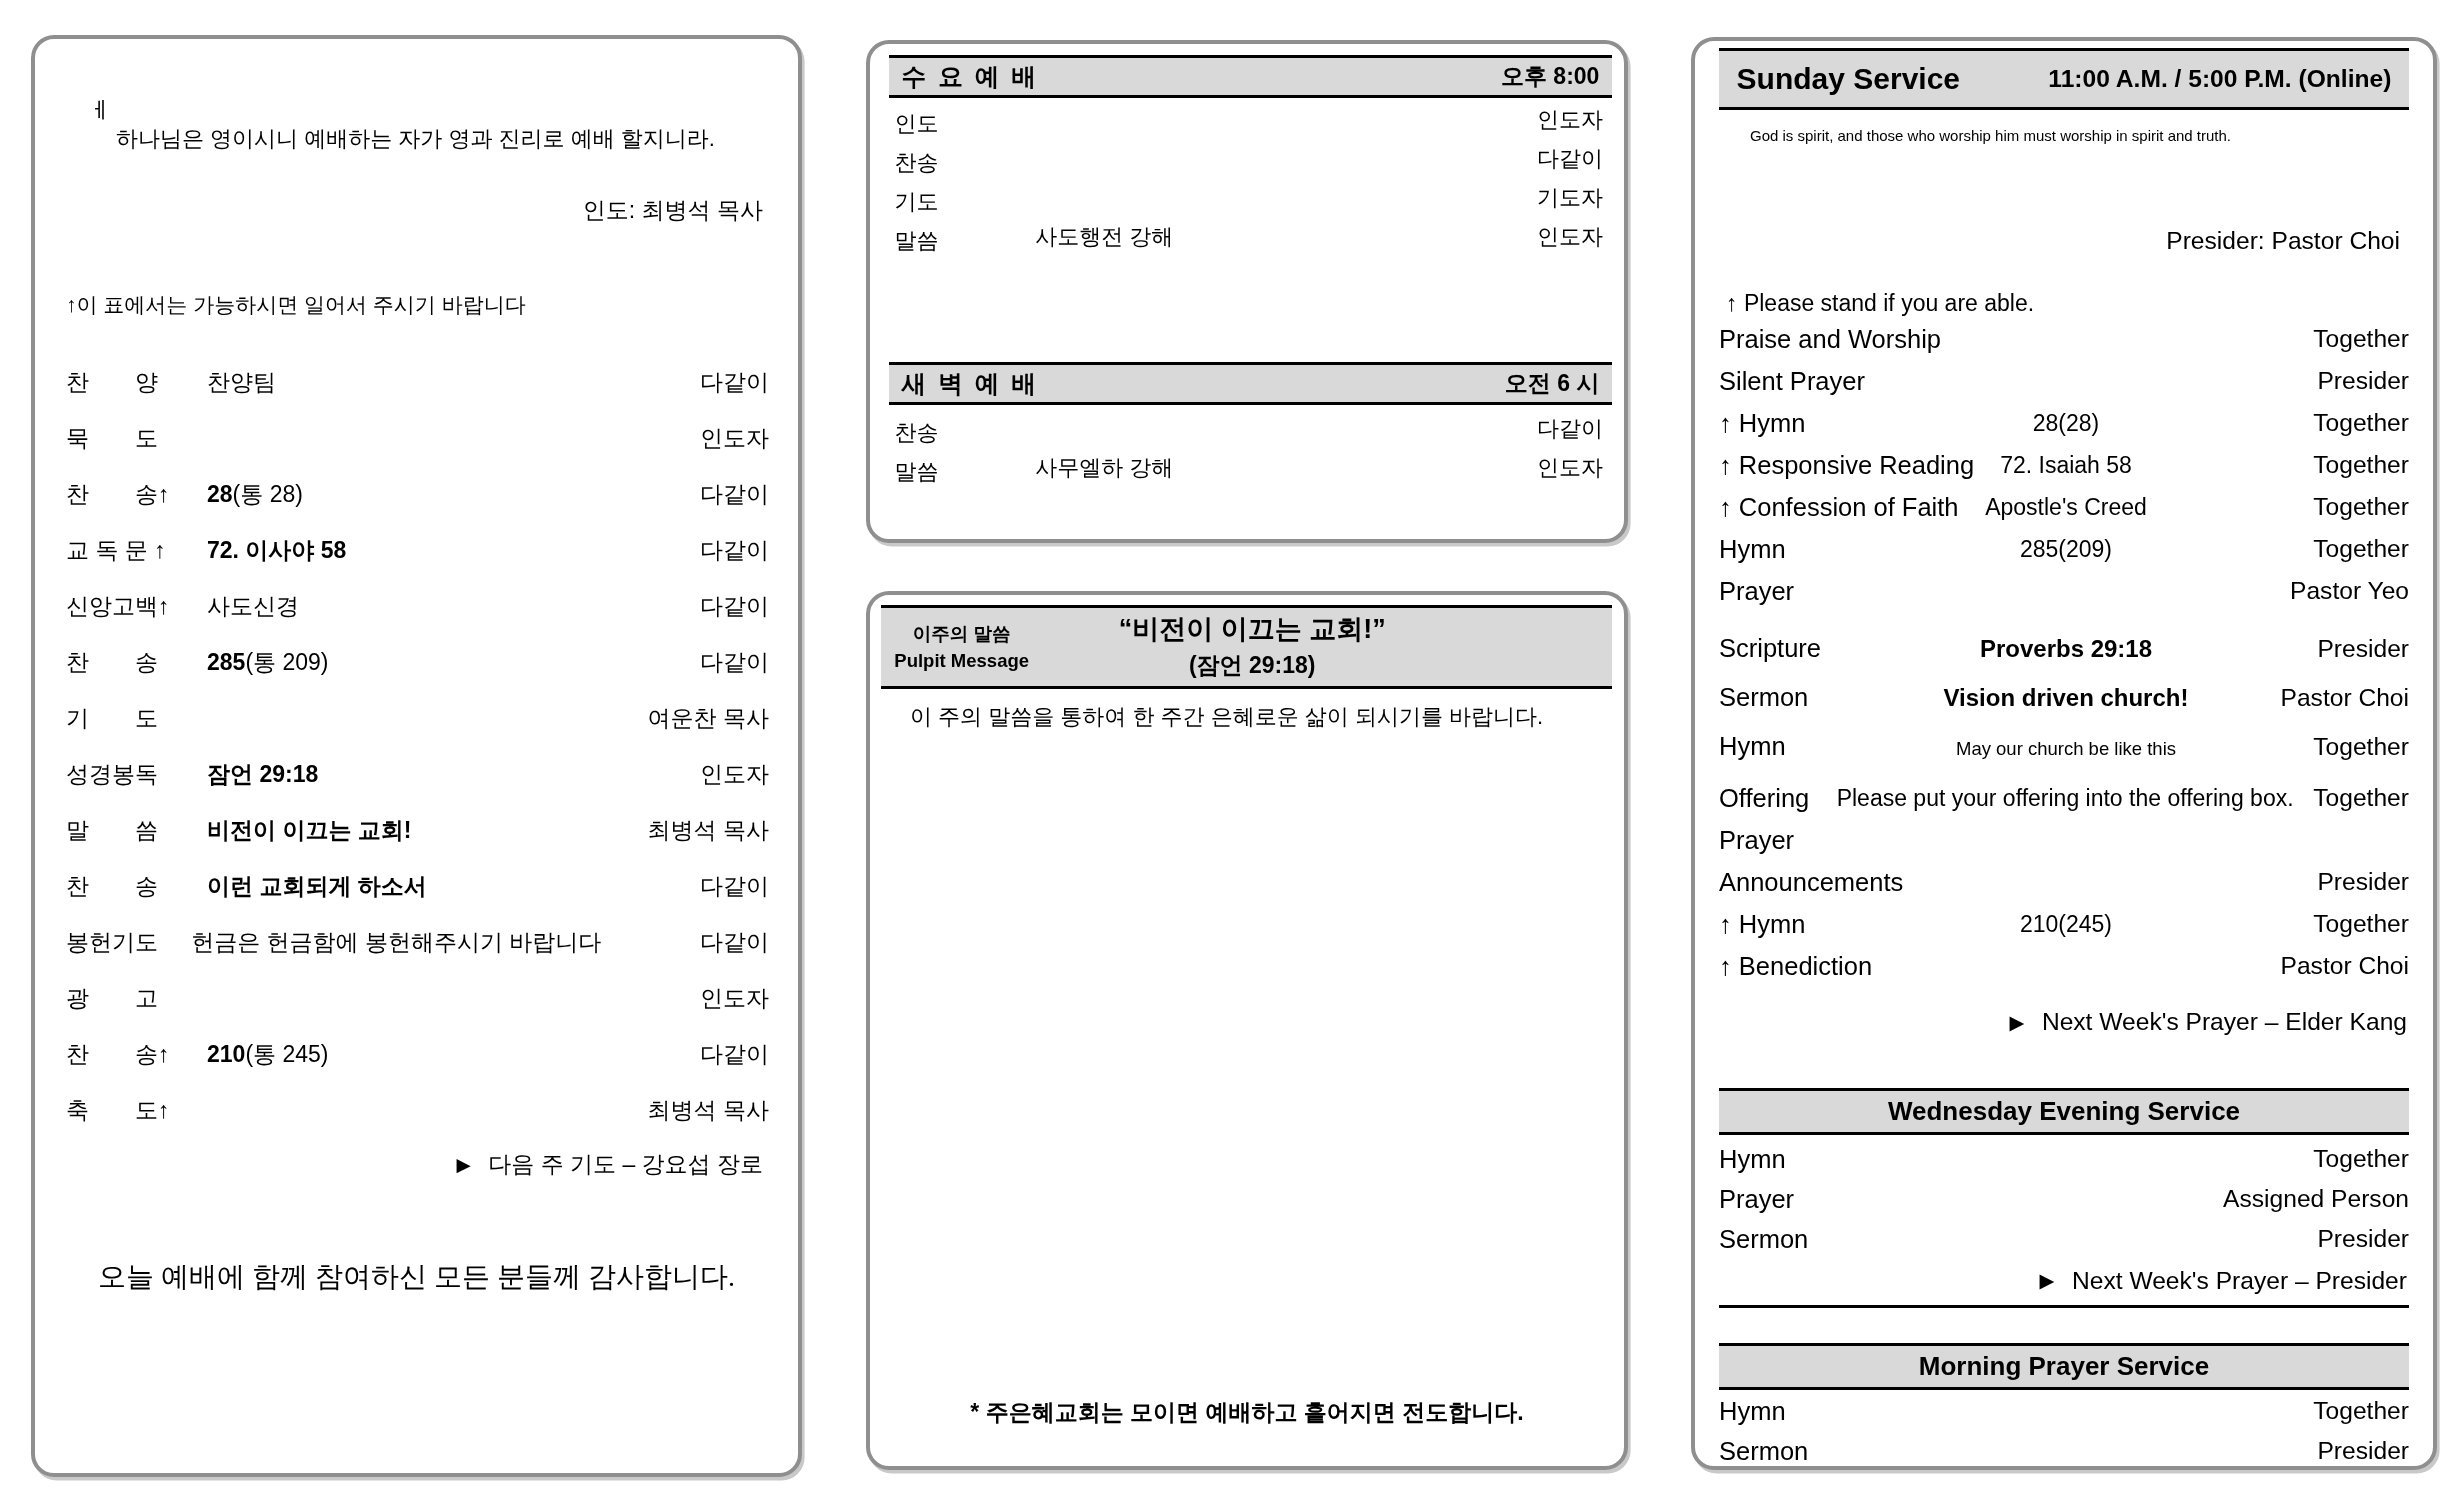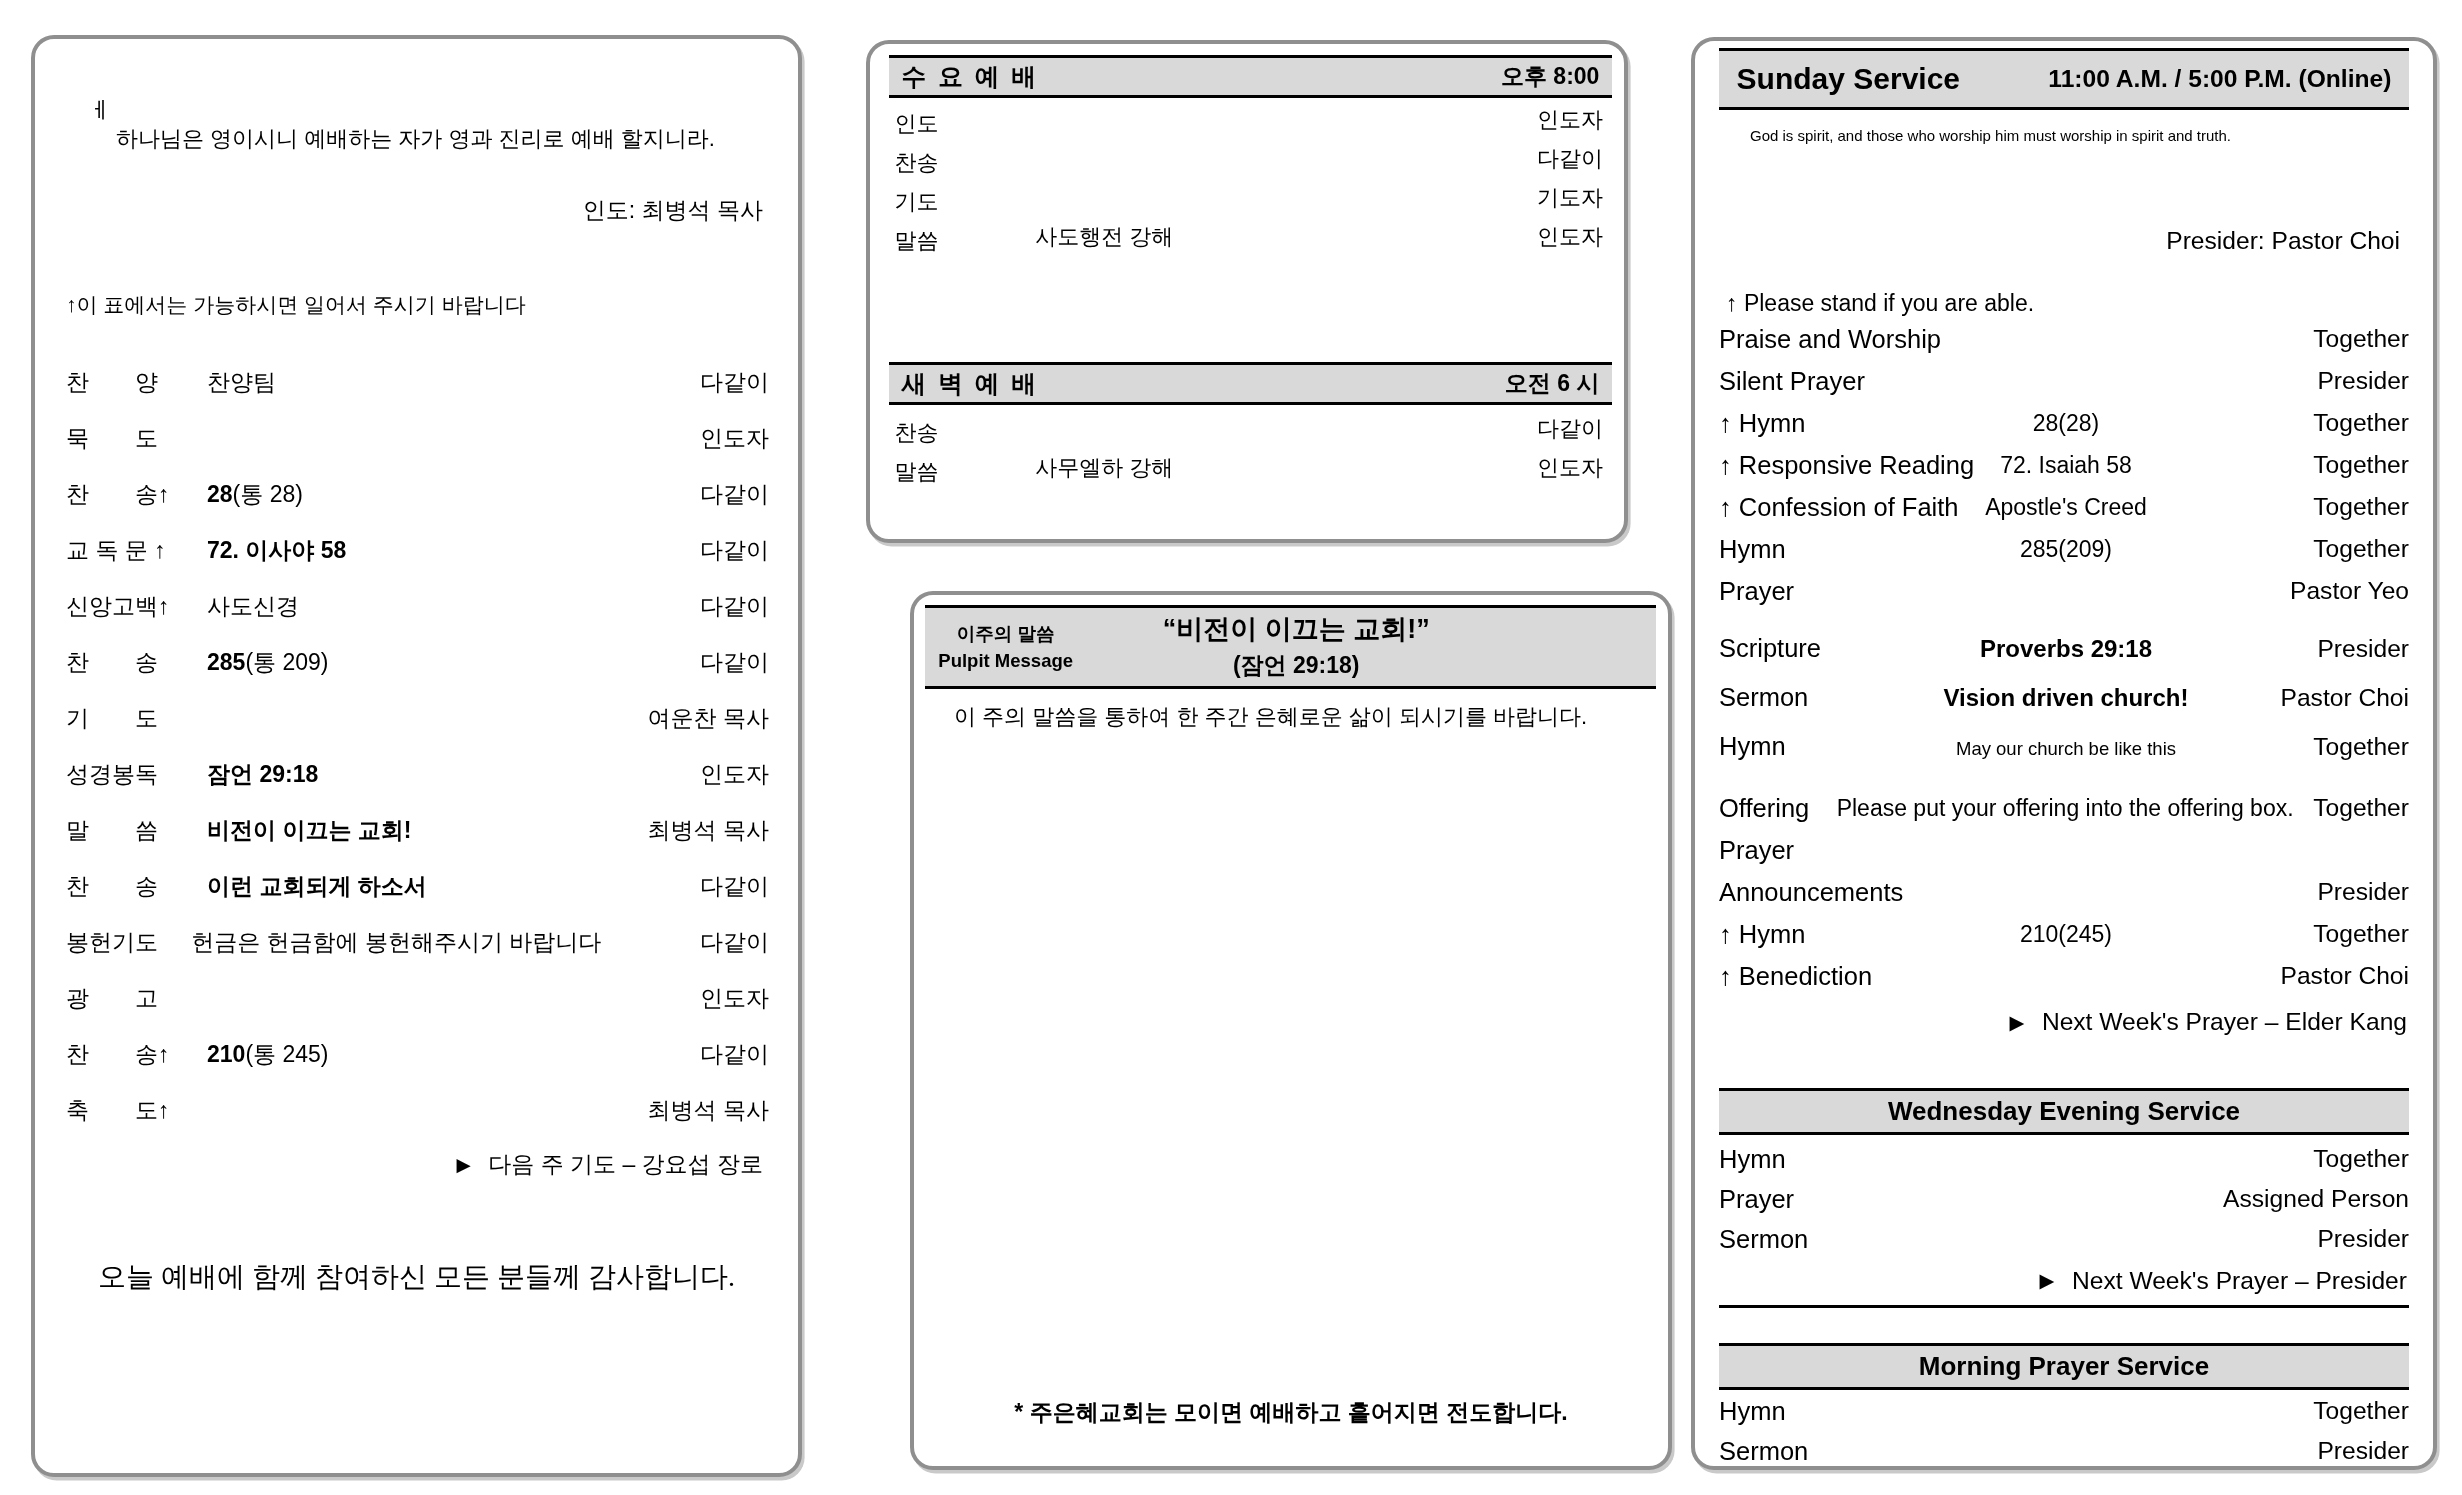--- a/index.html
+++ b/index.html
@@ -2,21 +2,21 @@
 <html style="font-size:14px"><head>
 <meta charset="utf-8">
 <style>
   html,body{margin:0;padding:0;background:#ffffff;}
   body{width:2462px;height:1495px;position:relative;overflow:hidden;
        font-family:"Liberation Sans","DejaVu Sans",sans-serif;color:#000;}
   .panel{position:absolute;background:#fff;border:4.4px solid #8f8f8f;border-radius:23px;
          box-sizing:border-box;box-shadow:2.6px 3.5px 0 #c9c9c9;}
   #p-left   {left:31px;  top:35px;  width:771px; height:1442px;}
   #p-midtop {left:866px; top:40px;  width:762px; height:503px;}
-  #p-midbot {left:866px; top:591px; width:762px; height:879px;margin-left:44px;}
+  #p-midbot {left:866px; top:591px; width:762px; height:879px;}
   #p-right  {left:1691px;top:37px;  width:746px; height:1433px;}
 
   .hbar{position:absolute;background:#d9d9d9;border-top:3.5px solid #000;border-bottom:3.5px solid #000;
         box-sizing:border-box;display:flex;align-items:center;justify-content:space-between;}
   .abs{position:absolute;}
 
   
   #lp-bar{left:29px;right:29px;top:13px;height:59px;padding:0 19.3px;}
   #lp-bar .t1{font-size:32px;font-weight:700;letter-spacing:1.8px;}
   #lp-bar .t2{font-size:24px;font-weight:700;}
@@ -61,21 +61,21 @@
   #rp-bar{left:24px;right:24px;top:7px;height:62px;padding:0 17.6px;}
   #rp-bar .t1{font-size:30px;font-weight:700;}
   #rp-bar .t2{font-size:24.6px;font-weight:700;}
   #rp-verse{left:55px;top:86px;font-size:15px;white-space:nowrap;}
   #rp-presider{left:0;right:33px;top:186px;font-size:24.6px;text-align:right;}
   #rp-stand{left:31px;top:249px;font-size:23px;}
   #rp-rows{left:24px;right:24px;top:277px;}
   #rp-rows .row{height:42px;display:flex;align-items:center;}
   #rp-rows .row.tall{height:49px;}
   #rp-rows .row.gap-sm{margin-top:12.3px;}
-  #rp-rows .row.gap-lg{margin-top:16px;align-items:center;}
+  #rp-rows .row.gap-lg{margin-top:6px;align-items:center;}
   #rp-rows .lbl{width:211px;font-size:25.5px;white-space:pre;}
   #rp-rows .ctr{flex:1;text-align:center;font-size:23px;white-space:nowrap;}
   #rp-rows .ctr b{font-weight:700;font-size:24px;}
   #rp-rows .row.small .ctr{font-size:18.5px;}
   #rp-rows .rgt{width:207px;font-size:24.6px;text-align:right;white-space:nowrap;}
   .rp-next{display:flex;gap:17.6px;align-items:center;justify-content:flex-end;font-size:24.6px;}
   .rp-next .tri{font-size:19.3px;}
   #rp-next1{right:26px;top:967px;}
   .sbar{left:24px;right:24px;height:47px;justify-content:center;}
   #rp-wbar{top:1047px;} #rp-mbar{top:1302px;}

